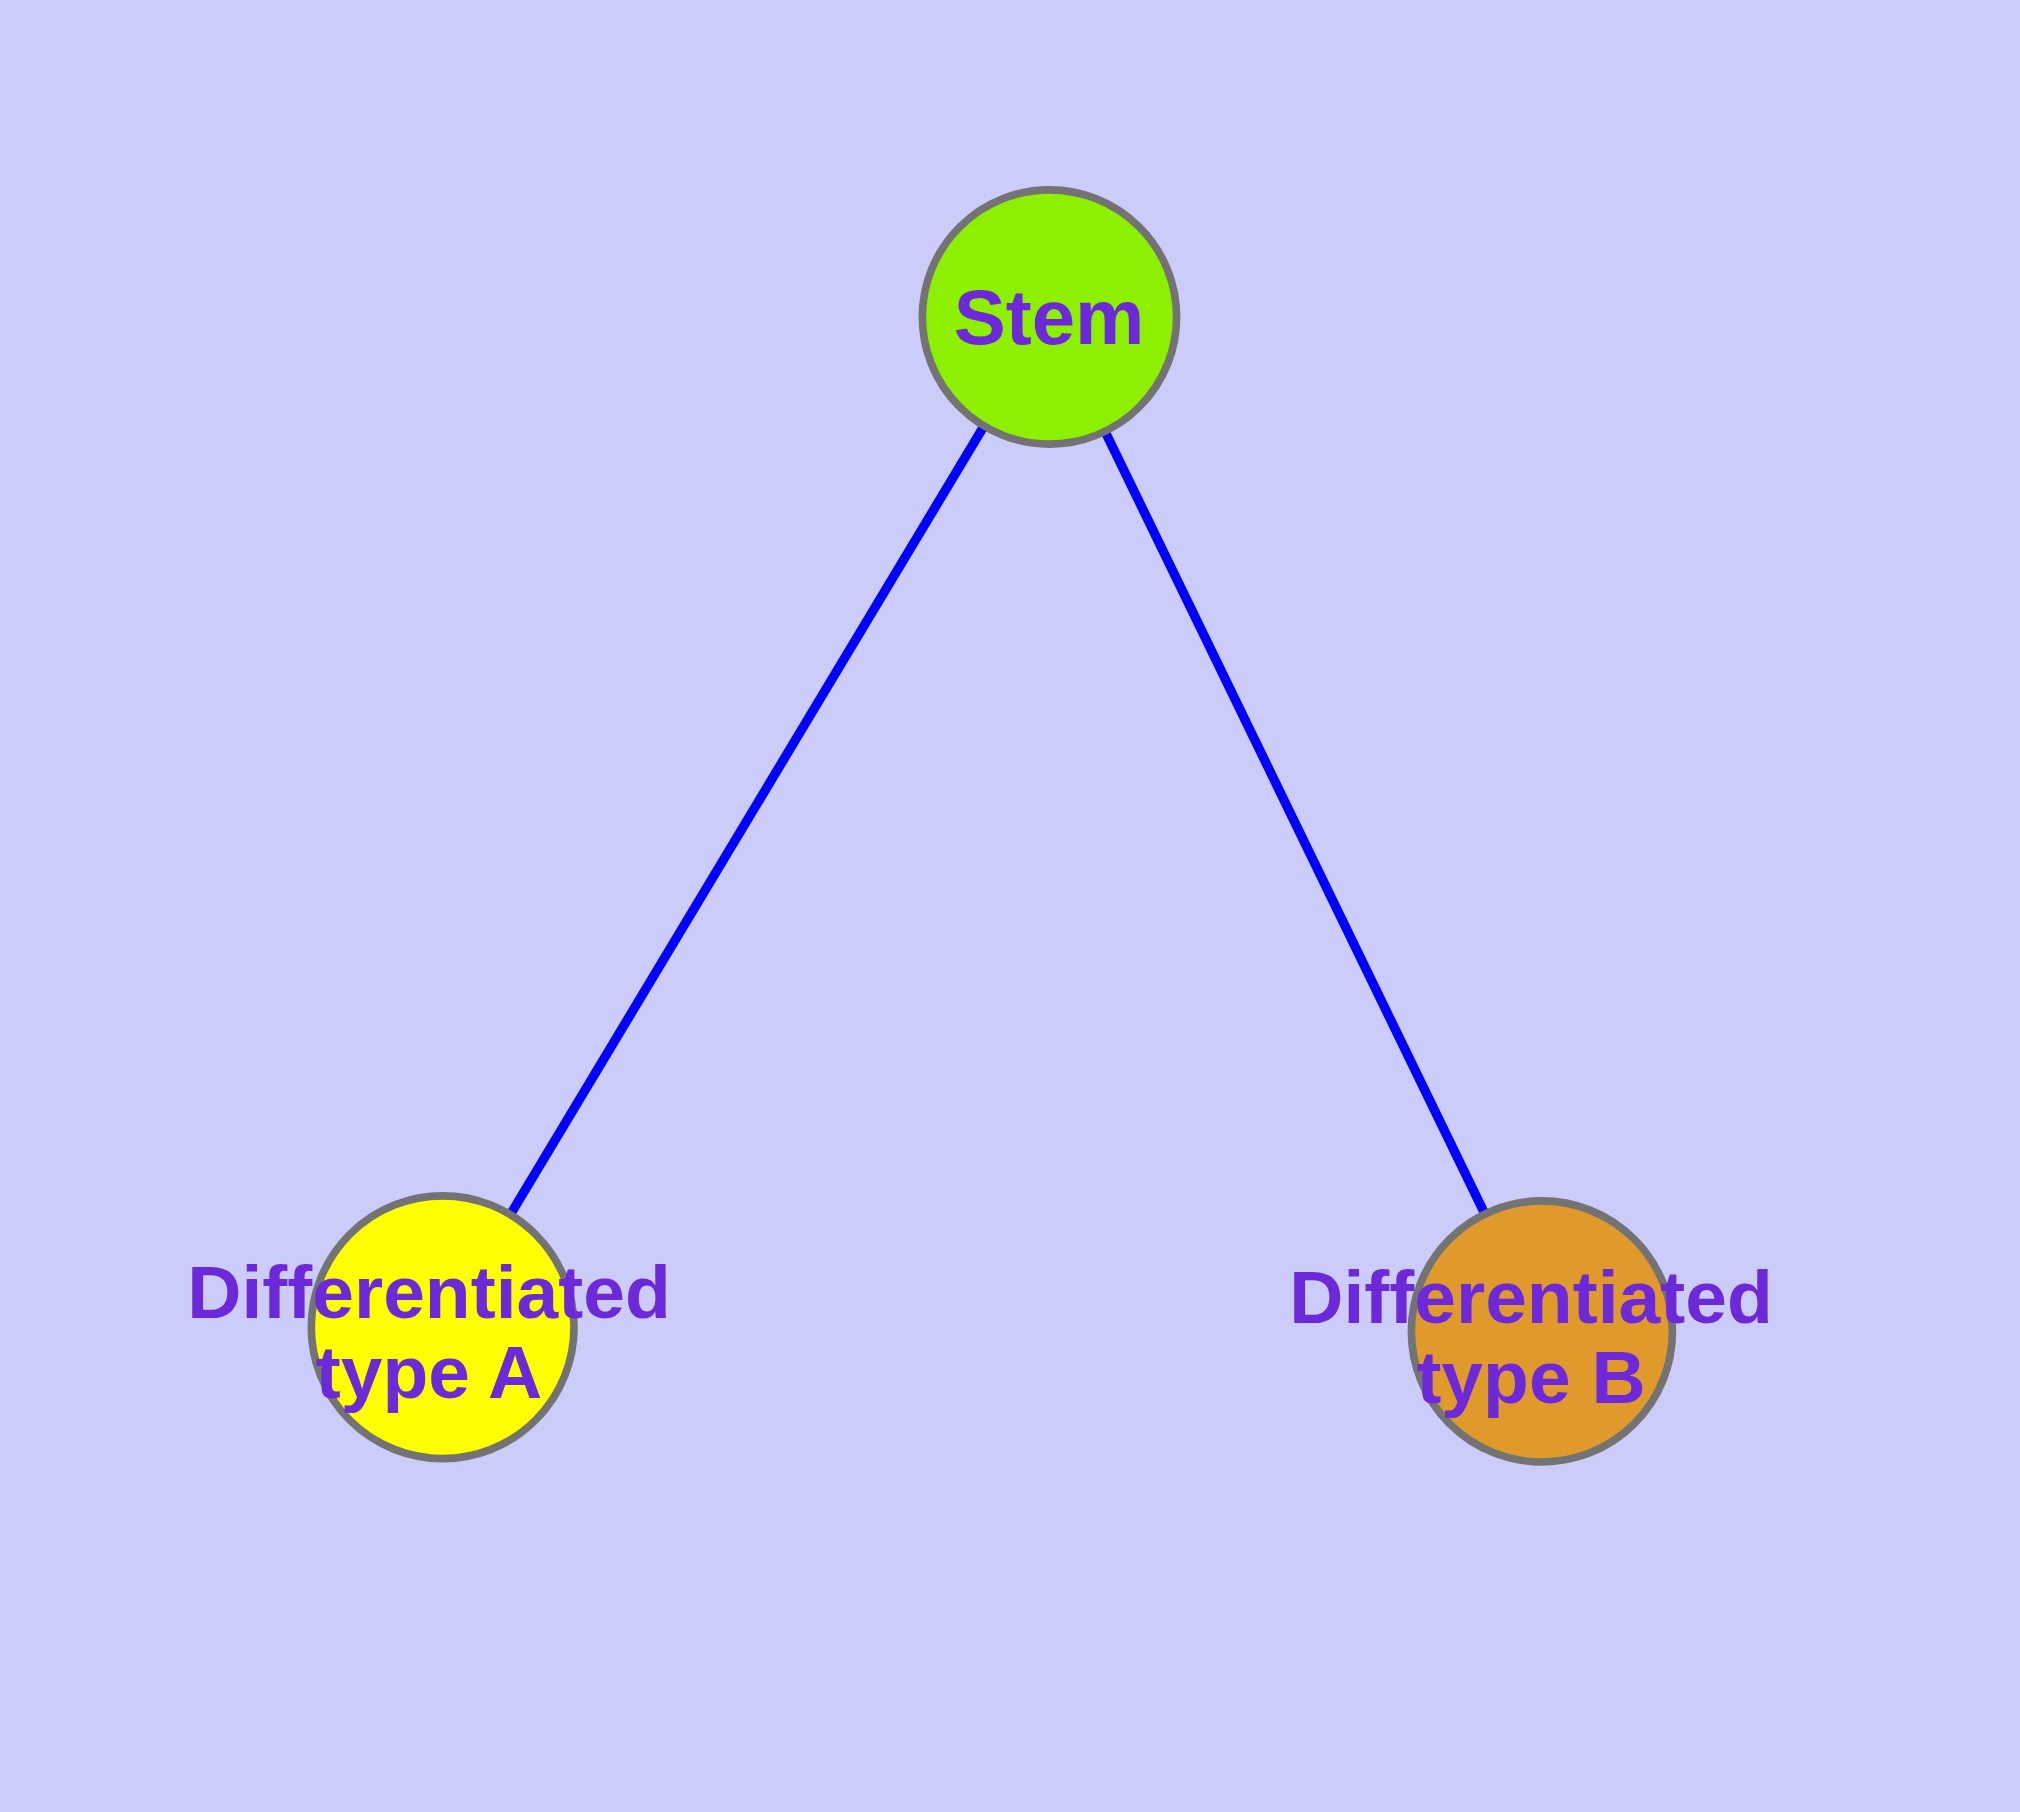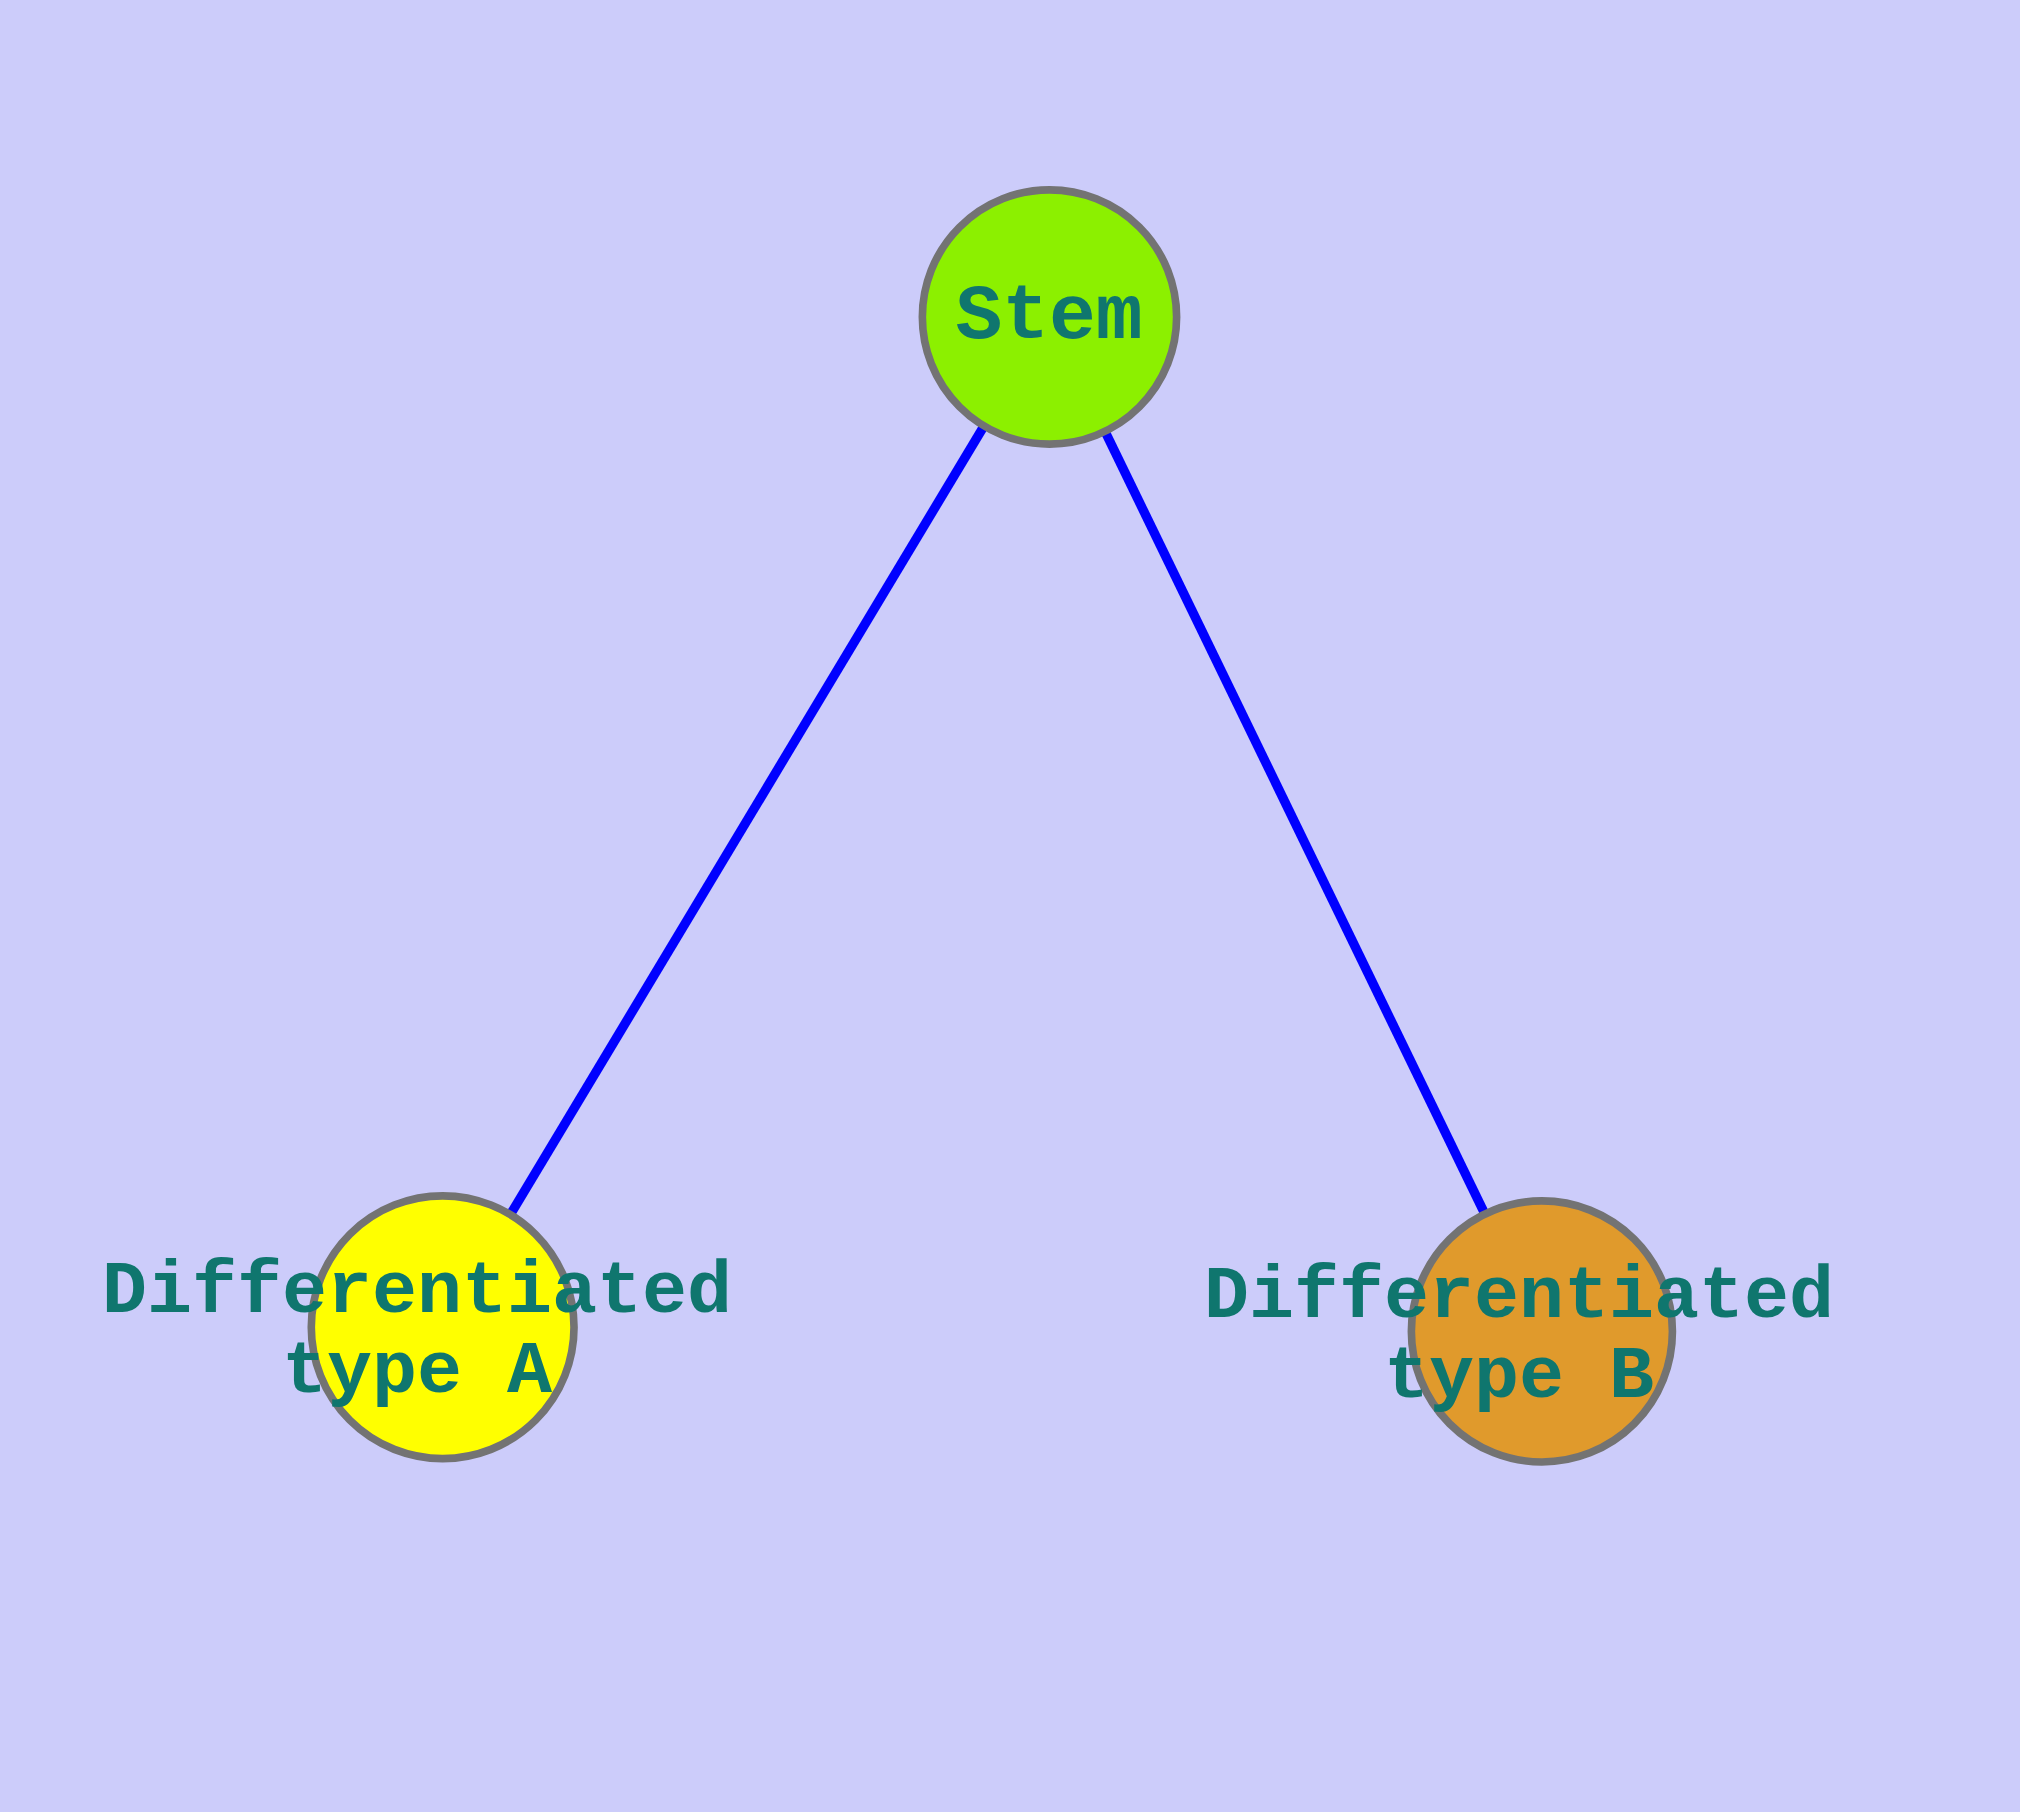--- a/index.html
+++ b/index.html
@@ -29,34 +29,34 @@
     stroke-width: 9;
   }
   .edge-line {
     stroke: #0000ff;
     stroke-width: 11;
     stroke-linecap: butt;
     fill: none;
   }
   .node-label {
     position: absolute;
-    color: #0f766e;
+    color: #6d28d9;
     font-weight: bold;
     text-align: center;
     line-height: 1.06;
     white-space: pre;
     pointer-events: none;
     transform: translate(-50%, -50%);
-    font-family: Liberation Mono, monospace;
   }
   .label-stem {
     font-size: 78px;
   }
   .label-diff {
     font-size: 75px;
+    margin-left: 12px;
   }
 </style>
 </head>
 <body>
 
 <div id="stage">
 
   <svg id="graph-svg" viewBox="0 0 2384 2138" xmlns="http://www.w3.org/2000/svg">
     <g id="edges-layer">
         <line x1="1238" y1="374" x2="522" y2="1566" class="edge-line" stroke="#0000ff" stroke-width="11"></line>

